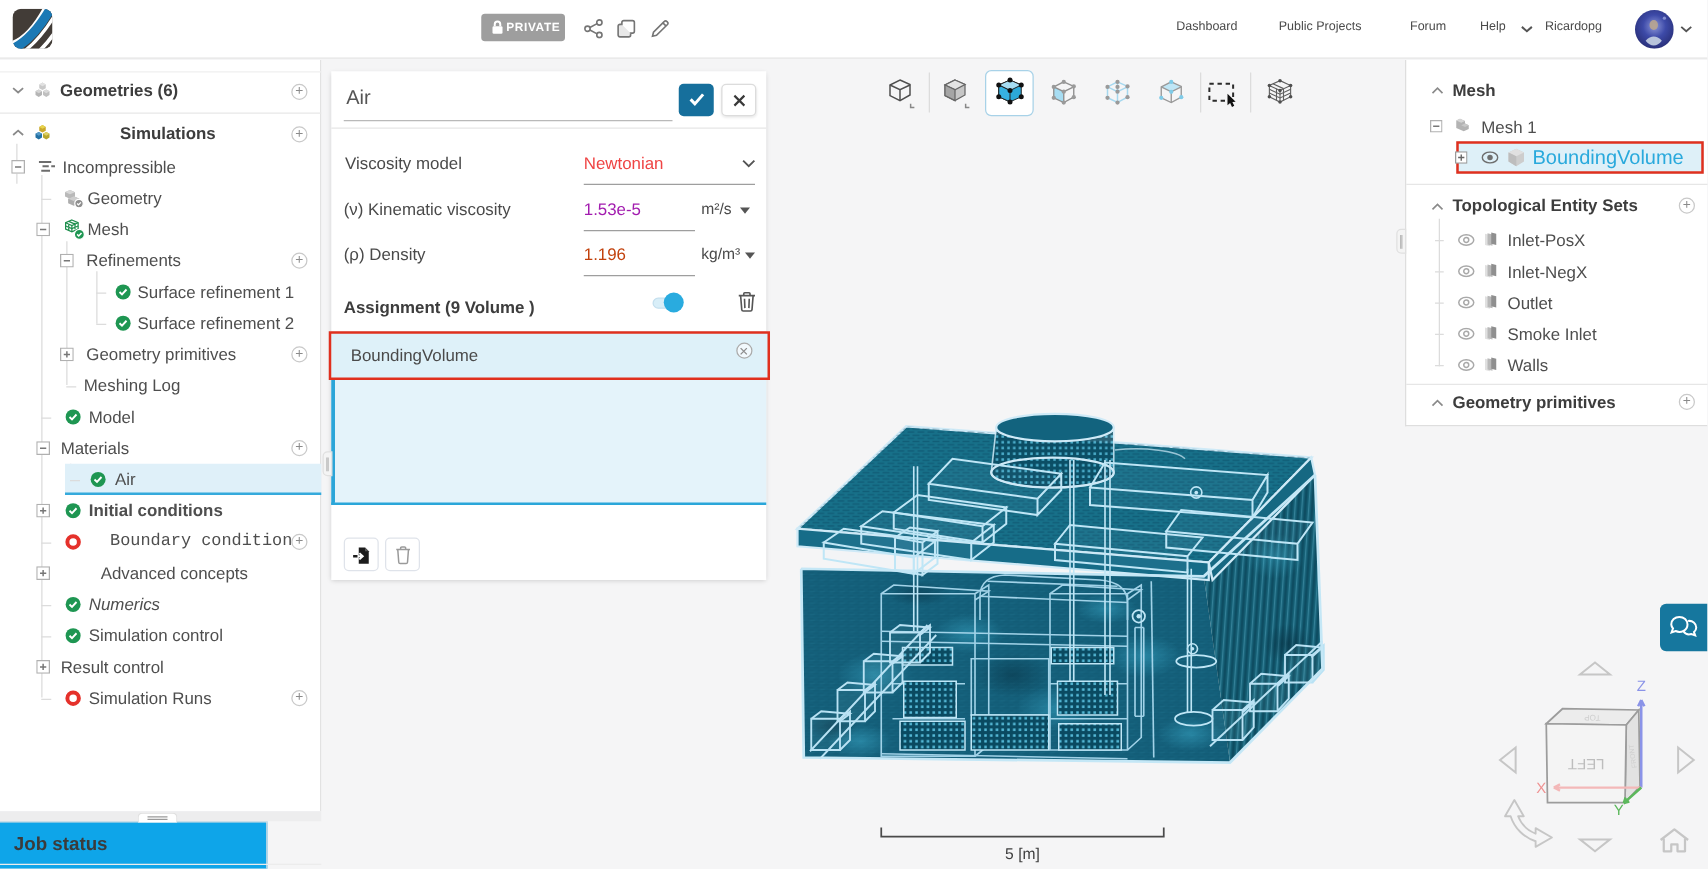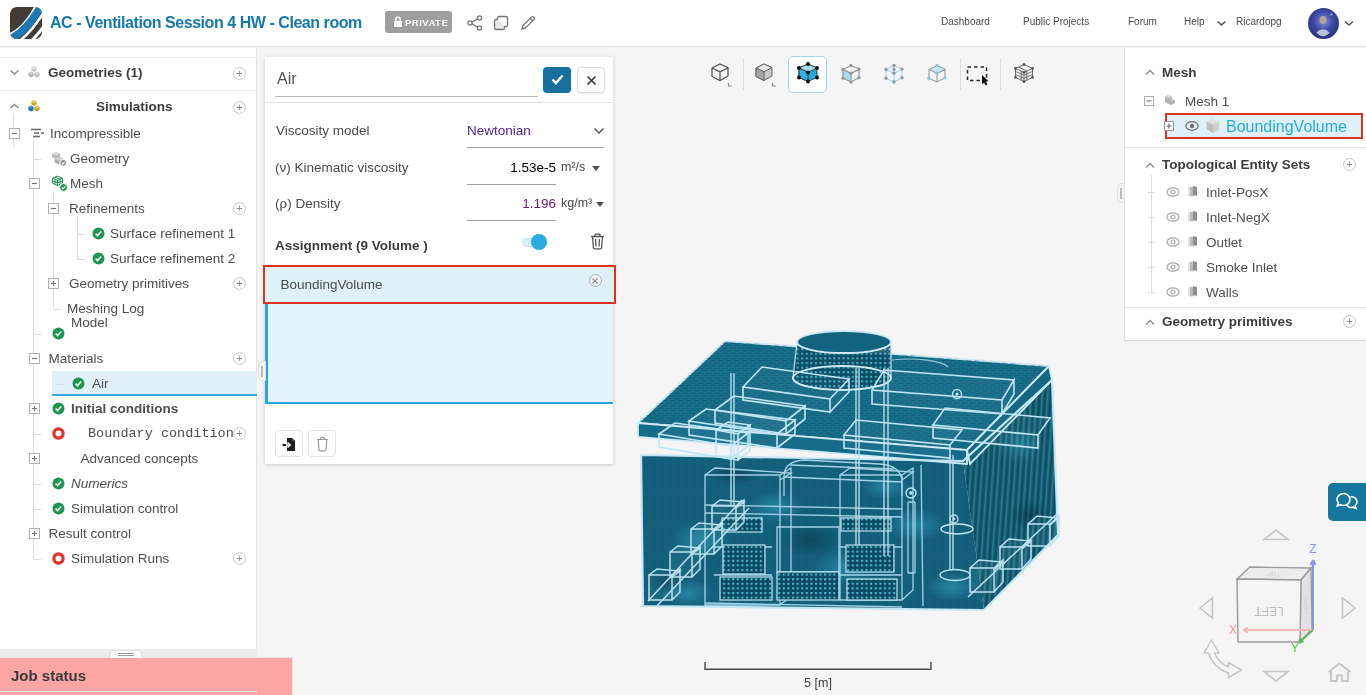--- a/index.html
+++ b/index.html
@@ -5,21 +5,21 @@
   * { margin:0; padding:0; box-sizing:border-box; }
   html,body { width:1366px; height:695px; overflow:hidden; font-family:"Liberation Sans", sans-serif; background:#f5f5f5; }
   #app { position:relative; width:1366px; height:695px; }
   .abs { position:absolute; }
   
   #header { position:absolute; left:0; top:0; width:1366px; height:47px; background:#fff; border-bottom:1px solid #e3e3e3; z-index:30; }
   #title { position:absolute; left:50px; top:14px; font-size:16px; font-weight:bold; color:#1478ad; letter-spacing:-0.45px;}
   .navitem { position:absolute; top:16px; font-size:10px; color:#4a4a4a; }
   
   #sidebar { position:absolute; left:0; top:48px; width:257px; height:601px; background:#fff; border-right:1px solid #e2e2e2; z-index:10; }
-  #jobbar { position:absolute; left:0; top:657px; width:293px; height:38px; background:#fca5a5; border-top:1px solid #e4e4e4; border-right:1px solid #e2e2e2; z-index:10; }
+  #jobbar { position:absolute; left:0; top:657px; width:214px; height:38px; background:#0ea5e9; border-top:1px solid #e4e4e4; border-right:1px solid #e2e2e2; z-index:10; }
   #midpanel { position:absolute; left:265px; top:57px; width:348px; height:407px; background:#fff; box-shadow:0 1px 4px rgba(0,0,0,0.18); z-index:20; }
   #rightpanel { position:absolute; left:1124px; top:48px; width:242px; height:293px; background:#fff; border-left:1px solid #dedede; border-bottom:1px solid #dedede; z-index:10; }
   
   .trow { position:absolute; height:25px; line-height:25px; font-size:13.5px; color:#4e4e4e; white-space:nowrap; }
   .b { font-weight:bold; color:#3d3d3d; }
   .tline { position:absolute; background:#dcdcdc; }
   .plusc { position:absolute; width:13px; height:13px; border:1px solid #c9c9c9; border-radius:50%; color:#8a8a8a; font-size:11px; line-height:11px; text-align:center; background:#fff;}
   .ticon { position:absolute; }
 </style>
 </head>
@@ -36,21 +36,20 @@
           </clipPath>
         </defs>
       <g clip-path="url(#lg)">
         <rect width="32" height="32" fill="#423c37"></rect>
         <path d="M-3,28 Q13,24 27,-3" stroke="#ffffff" stroke-width="2.6" fill="none"></path>
         <path d="M-4,34 Q15,27 31,-1" stroke="#1b79b5" stroke-width="7.5" fill="none"></path>
         <path d="M-3,41 Q16,34 34,5" stroke="#ffffff" stroke-width="2.6" fill="none"></path>
         <path d="M-1,49 Q20,41 38,13" stroke="#ffffff" stroke-width="3" fill="none"></path>
       </g>
     </svg>
-    <div id="title">AC - Ventilation Session 4 HW - Clean room</div>
 
     <div class="abs" style="left:385px; top:11px; width:67px; height:22px; background:#9e9e9e; border-radius:3px;">
       <svg class="abs" style="left:8px; top:5px;" width="10" height="12" viewBox="0 0 10 12">
         <rect x="1" y="5" width="8" height="6" rx="1" fill="#fff"></rect>
         <path d="M2.8,5 V3.4 a2.2,2.2 0 0 1 4.4,0 V5" stroke="#fff" stroke-width="1.6" fill="none"></path>
       </svg>
       <div class="abs" style="left:20px; top:6px; font-size:9.5px; font-weight:bold; color:#fff; letter-spacing:0.5px;">PRIVATE</div>
     </div>
 
     <svg class="abs" style="left:467px; top:15px;" width="16" height="16" viewBox="0 0 16 16">
@@ -101,21 +100,21 @@
   </div>
 
   <div id="sidebar">
     <div style="position:absolute; left:0; top:9px; width:257px; height:1px; background:#efefef;"></div>
     <div class="tline" style="left:13px; top:67px; width:1px; height:14px;"></div>
     <div class="tline" style="left:13px; top:91px; width:1px; height:8px;"></div>
     <div class="tline" style="left:33px; top:92px; width:1px; height:418px;"></div>
     <div class="tline" style="left:53px; top:145px; width:1px; height:115px;"></div>
     <div class="tline" style="left:77px; top:169px; width:1px; height:42px;"></div>
     <div class="tline" style="left:56px; top:323px; width:1px; height:13px;"></div>
-    <div class="trow b" style="left:48px; top:11.5px;">Geometries (1)</div>
+    <div class="trow b" style="left:48px; top:11.5px;">Geometries (6)</div>
     <svg class="ticon" style="left:9px; top:20.5px;" width="11" height="7" viewBox="0 0 11 7">
         <path d="M1.5,1.5 L5.5,5 L9.5,1.5" stroke="#8a8a8a" stroke-width="1.4" fill="none"></path>
       </svg>
     <svg class="ticon" style="left:27px; top:17px;" width="14" height="14" viewBox="0 0 14 14">
         <g>
           <path d="M7,1 l2.6,1.5 v3 L7,7 4.4,5.5 v-3 Z" fill="#c9c9c9"></path>
           <path d="M7,1 l2.6,1.5 L7,4 4.4,2.5Z" fill="#e2e2e2"></path>
           <path d="M4,6.5 l2.6,1.5 v3 L4,12.5 1.4,11 v-3 Z" fill="#b5b5b5"></path>
           <path d="M4,6.5 l2.6,1.5 L4,9.5 1.4,8Z" fill="#d5d5d5"></path>
           <path d="M10,6.5 l2.6,1.5 v3 L10,12.5 7.4,11 v-3 Z" fill="#c0c0c0"></path>
@@ -194,21 +193,21 @@
         <path d="M3.6,6.6 l2,2 3.6,-4" stroke="#fff" stroke-width="1.5" fill="none"></path>
       </svg>
     <div class="trow" style="left:69px; top:223.0px;">Geometry primitives</div>
     <svg class="ticon" style="left:48px; top:230.0px;" width="11" height="11" viewBox="0 0 11 11">
         <rect x="0.5" y="0.5" width="10" height="10" fill="#fff" stroke="#b0b0b0"></rect>
         <path d="M3,5.5 H8 M5.5,3 V8" stroke="#777" stroke-width="1.2"></path>
       </svg>
     <div class="plusc" style="left:233px; top:229.0px;">+</div>
     <div class="trow" style="left:67px; top:248.0px;">Meshing Log</div>
     <div class="tline" style="left:53px; top:260.5px; width:8px; height:1px;"></div>
-    <div class="trow" style="left:71px; top:262px;text-align:right;">Model</div>
+    <div class="trow" style="left:71px; top:273.0px;text-align:right;">Model</div>
     <div class="tline" style="left:33px; top:285.5px; width:8px; height:1px;"></div>
     <svg class="ticon" style="left:52px; top:279.0px;" width="13" height="13" viewBox="0 0 13 13">
         <circle cx="6.5" cy="6.5" r="6" fill="#1e9652"></circle>
         <path d="M3.6,6.6 l2,2 3.6,-4" stroke="#fff" stroke-width="1.5" fill="none"></path>
       </svg>
     <div class="trow" style="left:48.5px; top:298.0px;">Materials</div>
     <svg class="ticon" style="left:28.5px; top:305.0px;" width="11" height="11" viewBox="0 0 11 11">
         <rect x="0.5" y="0.5" width="10" height="10" fill="#fff" stroke="#b0b0b0"></rect>
         <path d="M3,5.5 H8" stroke="#777" stroke-width="1.2"></path>
       </svg>
@@ -283,34 +282,34 @@
         </svg>
     </div>
     <div class="abs" style="left:312px; top:10px; width:28px; height:26px; background:#fff; border:1px solid #dcdcdc; border-radius:4px; box-shadow:0 1px 2px rgba(0,0,0,0.08);">
       <svg style="position:absolute; left:8px; top:7px;" width="11" height="11" viewBox="0 0 11 11">
           <path d="M1.5,1.5 L9.5,9.5 M9.5,1.5 L1.5,9.5" stroke="#3a3a3a" stroke-width="1.7"></path>
         </svg>
     </div>
     <div class="abs" style="left:0; top:45px; width:348px; height:1px; background:#e6e6e6;"></div>
 
     <div class="abs" style="left:11px; top:66px; font-size:13.5px; color:#4a4a4a;">Viscosity model</div>
-    <div class="abs" style="left:202px; top:66px; font-size:13.5px; color:#4c1d95;">Newtonian</div>
+    <div class="abs" style="left:202px; top:66px; font-size:13.5px; color:#ef4444;">Newtonian</div>
     <svg class="abs" style="left:328px; top:70px;" width="12" height="8" viewBox="0 0 12 8">
         <path d="M1.5,1.5 L6,6 L10.5,1.5" stroke="#555" stroke-width="1.5" fill="none"></path>
       </svg>
     <div class="abs" style="left:202px; top:90px; width:137px; height:1px; background:#9e9e9e;"></div>
 
     <div class="abs" style="left:10px; top:103px; font-size:13.5px; color:#4a4a4a;">(ν) Kinematic viscosity</div>
-    <div class="abs" style="left:202px; top:103px; width:89px; text-align:right; font-size:13.5px; color:#000000;">1.53e-5</div>
+    <div class="abs" style="left:202px; top:103px; width:89px; text-align:left; font-size:13.5px; color:#a21caf;">1.53e-5</div>
     <div class="abs" style="left:296px; top:103px; font-size:12.5px; color:#4a4a4a;">m²/s</div>
     <div class="abs" style="left:327px; top:109px; width:0; height:0; border-left:4.5px solid transparent; border-right:4.5px solid transparent; border-top:5px solid #555;"></div>
     <div class="abs" style="left:202px; top:127px; width:89px; height:1px; background:#9e9e9e;"></div>
 
     <div class="abs" style="left:10px; top:139px; font-size:13.5px; color:#4a4a4a;">(ρ) Density</div>
-    <div class="abs" style="left:202px; top:139px; width:89px; text-align:right; font-size:13.5px; color:#701a75;">1.196</div>
+    <div class="abs" style="left:202px; top:139px; width:89px; font-size:13.5px; color:#c2410c;">1.196</div>
     <div class="abs" style="left:296px; top:139px; font-size:12.5px; color:#4a4a4a;">kg/m³</div>
     <div class="abs" style="left:331px; top:145px; width:0; height:0; border-left:4.5px solid transparent; border-right:4.5px solid transparent; border-top:5px solid #555;"></div>
     <div class="abs" style="left:202px; top:163px; width:89px; height:1px; background:#9e9e9e;"></div>
 
     <div class="abs" style="left:10px; top:181px; font-size:13.5px; font-weight:bold; color:#3d3d3d;">Assignment (9 Volume )</div>
     <div class="abs" style="left:257px; top:181px; width:24px; height:9px; background:#d8eef8; border:1px solid #c4dfee; border-radius:5px;"></div>
     <div class="abs" style="left:266px; top:177px; width:16px; height:16px; background:#29abdf; border-radius:50%;"></div>
     <svg class="abs" style="left:325px; top:176px;" width="15" height="17" viewBox="0 0 15 17">
       <g stroke="#555" stroke-width="1.3" fill="none">
         <path d="M1,3.5 H14 M5,3.5 V2 a0.8,0.8 0 0 1 0.8,-0.8 h3.4 a0.8,0.8 0 0 1 0.8,0.8 V3.5"></path>

